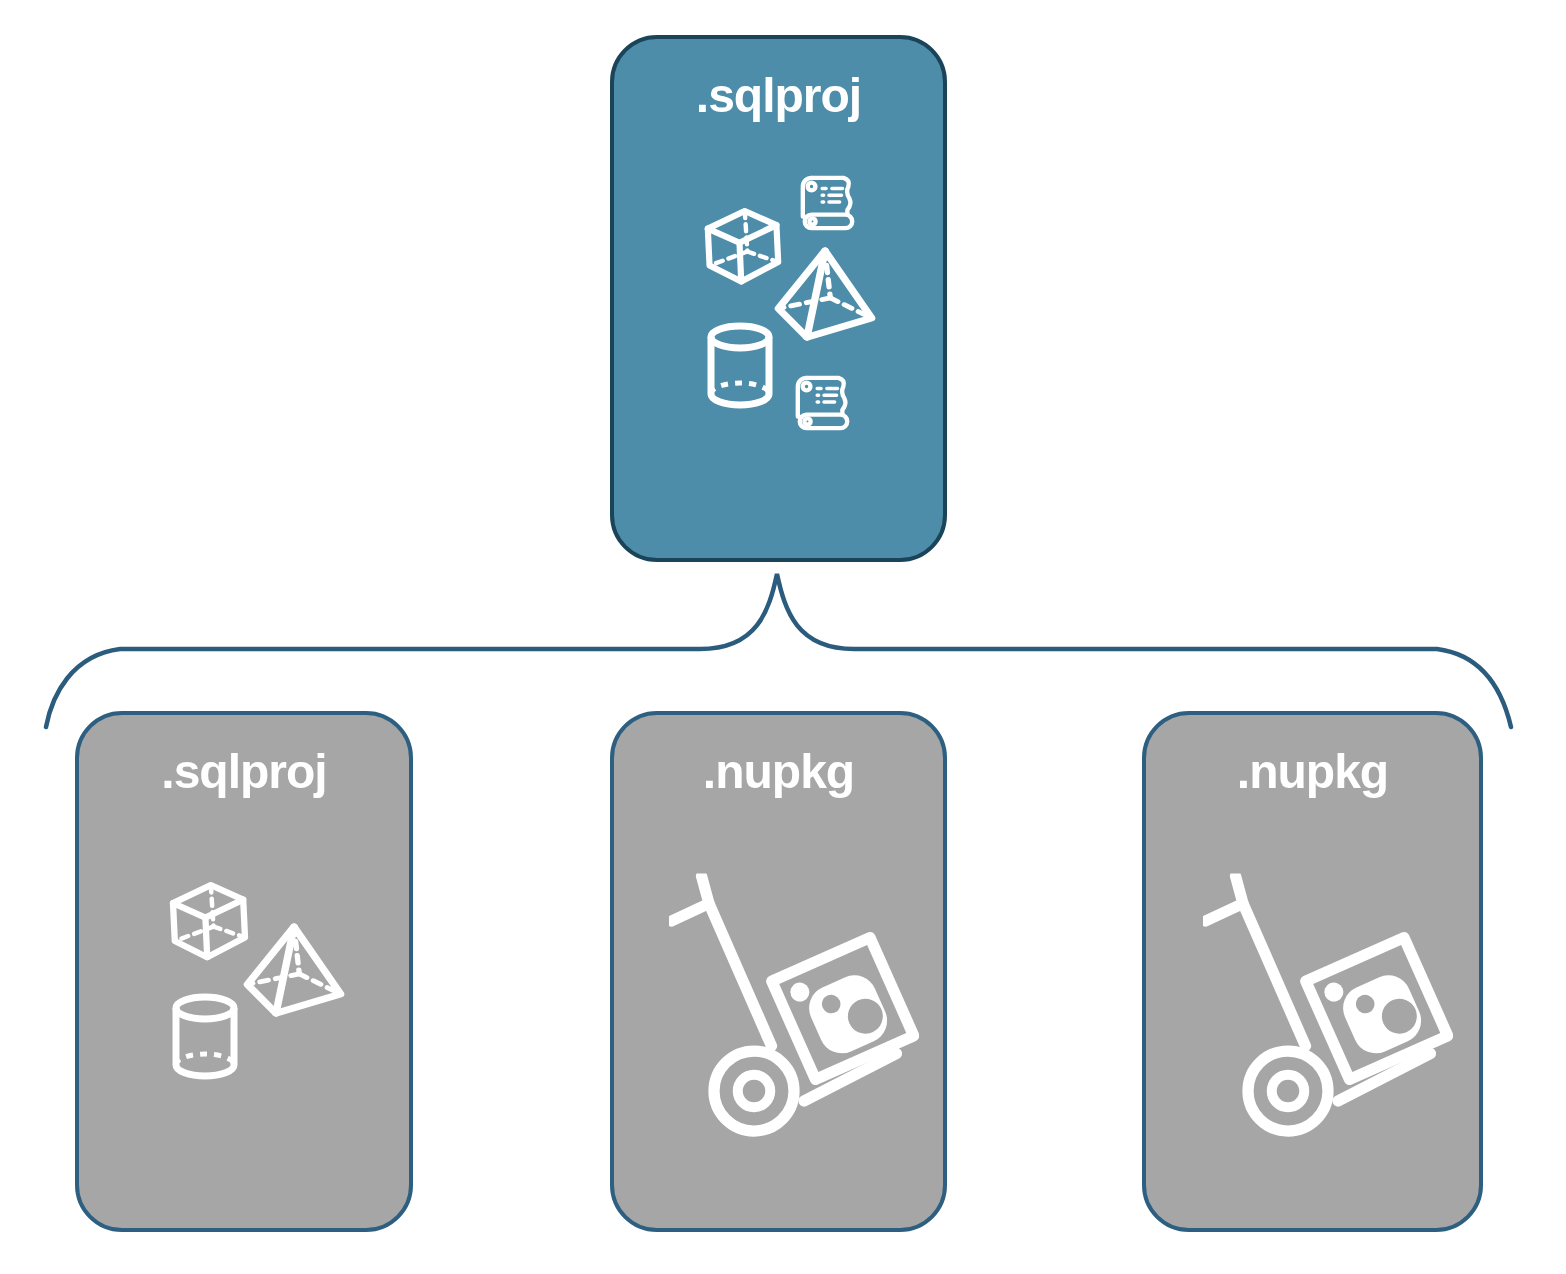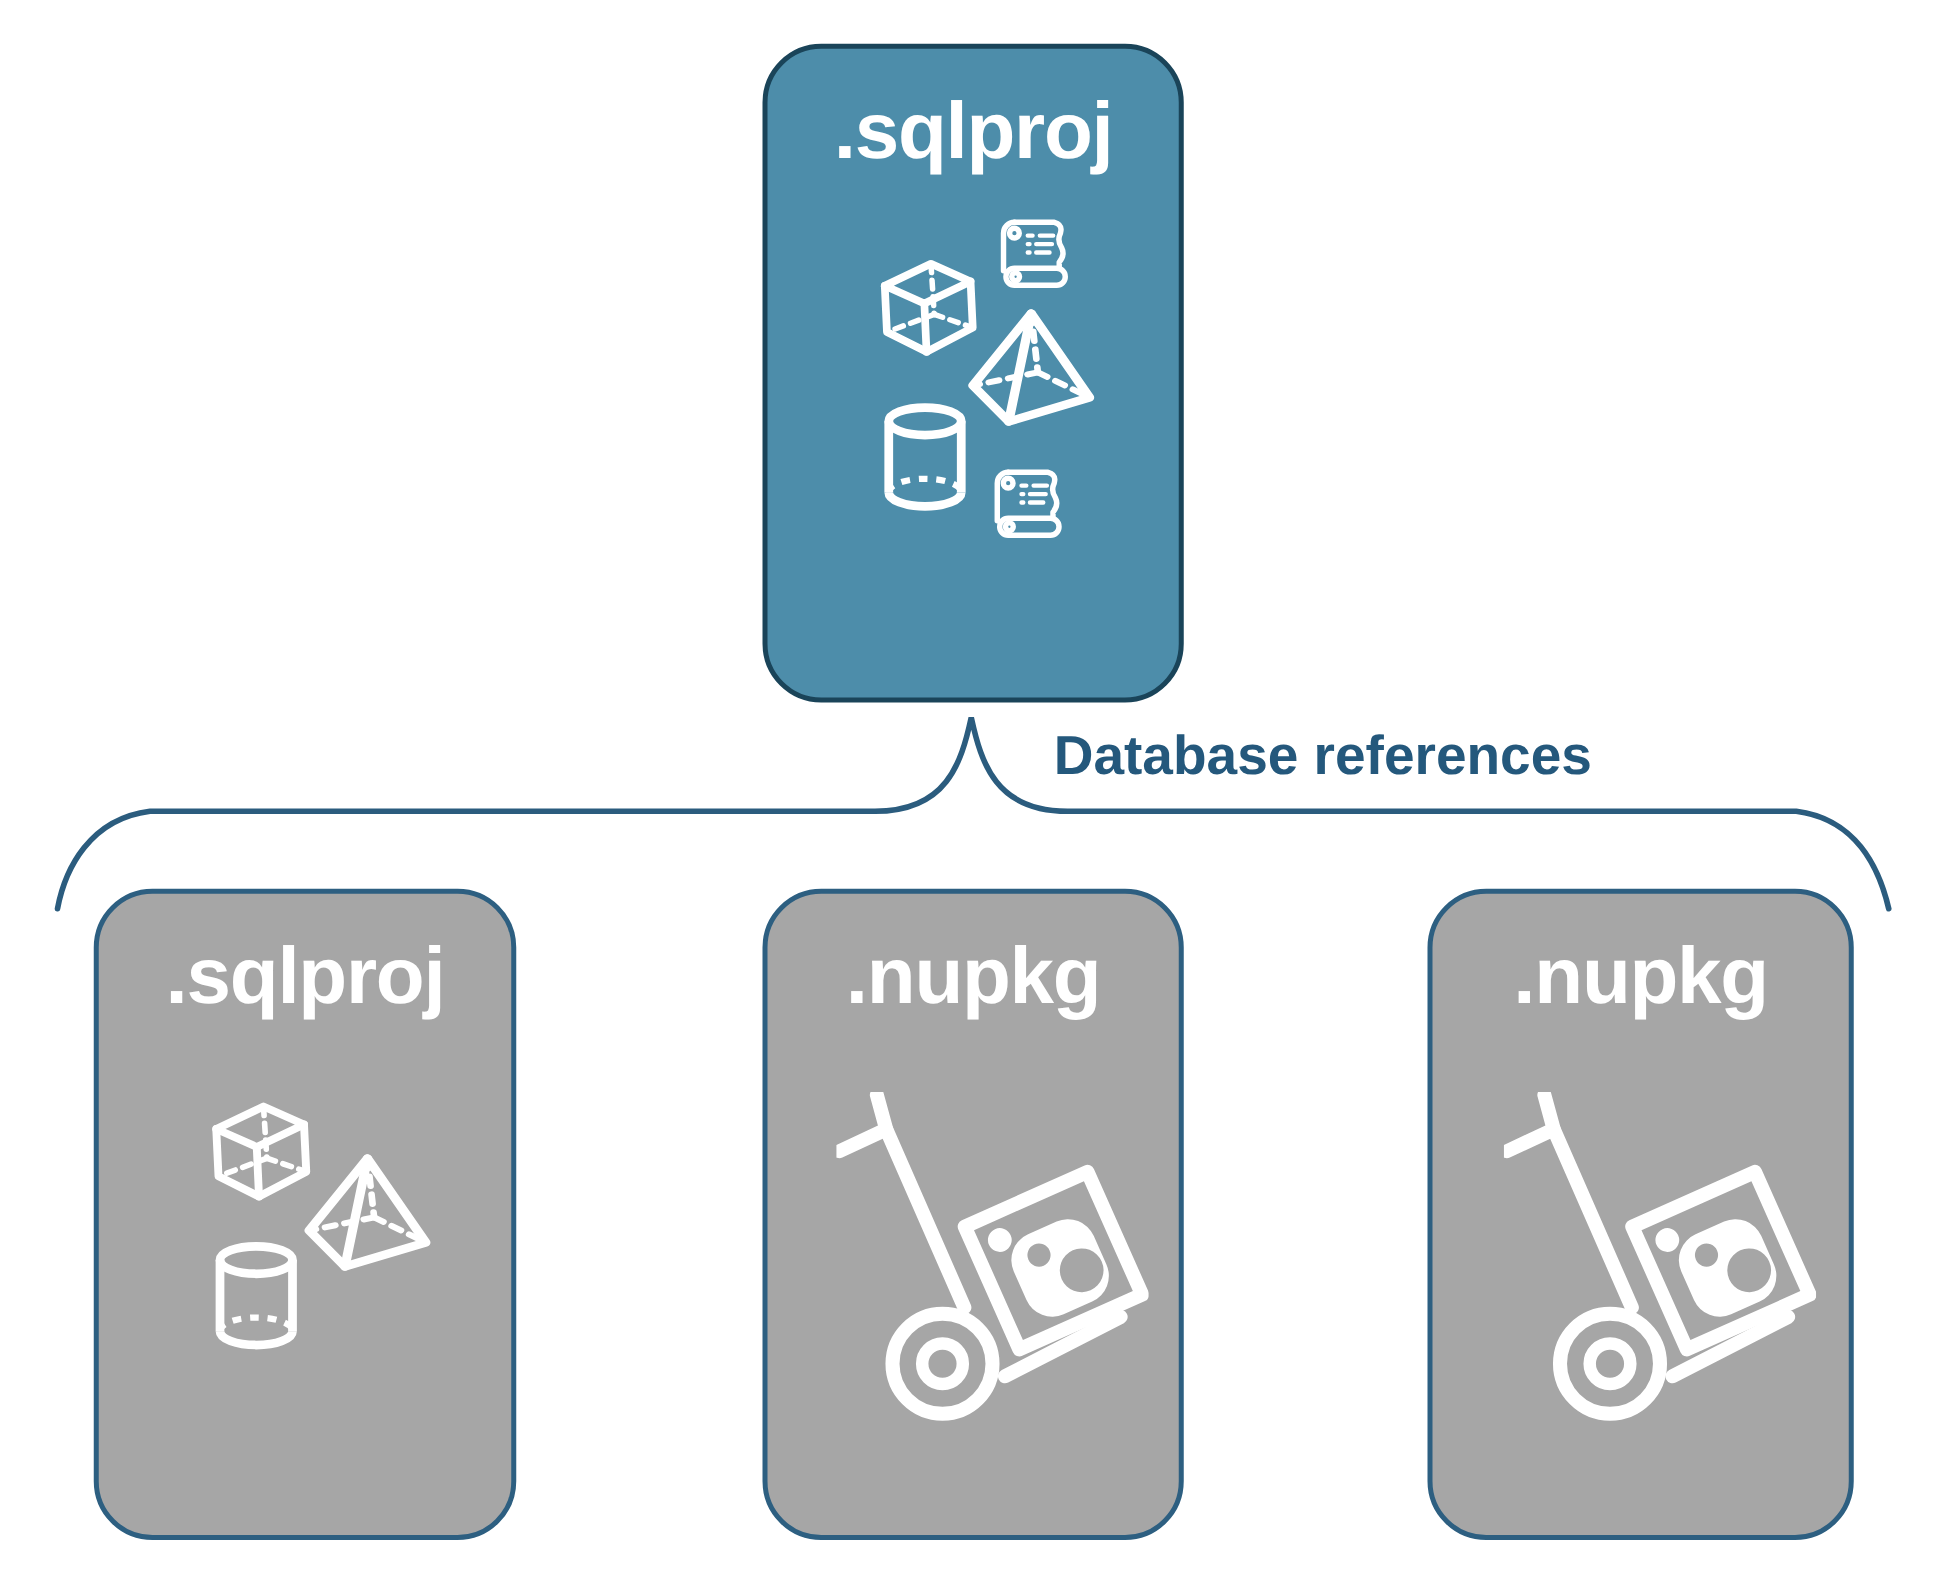--- a/index.html
+++ b/index.html
@@ -3,21 +3,21 @@
 <meta charset="utf-8">
 <style>
   html,body{margin:0;padding:0;background:#ffffff;}
   body{width:1566px;height:1274px;font-family:"Liberation Sans",sans-serif;}
   .canvas{position:relative;width:1566px;height:1274px;overflow:hidden;background:#fff;}
 
   .box{position:absolute;box-sizing:border-box;border-radius:47px;border:4.5px solid;text-align:center;}
   .box.root{background:#4D8DAA;border-color:#1A4459;}
   .box.child{background:#A6A6A6;border-color:#2D5F81;}
 
-  .box-label{margin-top:33px;font-size:64px;line-height:1;font-weight:bold;color:#ffffff;letter-spacing:-1px;}
+  .box-label{margin-top:33px;font-size:48px;line-height:1;font-weight:bold;color:#ffffff;letter-spacing:-1px;}
 
   .ic{position:absolute;display:block;}
 
   .edge-label{position:absolute;left:843px;top:583px;font-size:44px;line-height:1;font-weight:bold;color:#24587C;white-space:nowrap;}
 
   .brace{position:absolute;left:0;top:0;pointer-events:none;}
   .defs-holder{position:absolute;width:0;height:0;overflow:hidden;}
 </style>
 </head>
 <body>
@@ -94,21 +94,20 @@
     </symbol>
   </defs>
 </svg>
 
 <div class="canvas">
 
   <svg class="brace" width="1566" height="1274" viewBox="0 0 1566 1274">
     <path d="M46,727 C52,695 72,655 120,649 L700,649 C757,649 769,611 777,574 C785,611 797,649 854,649 L1437,649 C1484,655 1503,693 1511,727" fill="none" stroke="#2B5C7E" stroke-width="4.5" stroke-linecap="round"></path>
   </svg>
 
-  <div class="edge-label">Database references</div>
 
   <div class="box root" style="left:610px;top:35px;width:337px;height:527px;">
     <div class="box-label">.sqlproj</div>
     <svg class="ic" style="left:85px;top:165px;width:88px;height:88px;" viewBox="0 0 100 100">
         <use href="#sym-cube"></use>
       </svg>
     <svg class="ic" style="left:183px;top:133px;width:62px;height:62px;" viewBox="0 0 64 64">
         <use href="#sym-scroll"></use>
       </svg>
     <svg class="ic" style="left:158px;top:208px;width:106px;height:96px;" viewBox="0 0 100 100" preserveAspectRatio="none">

